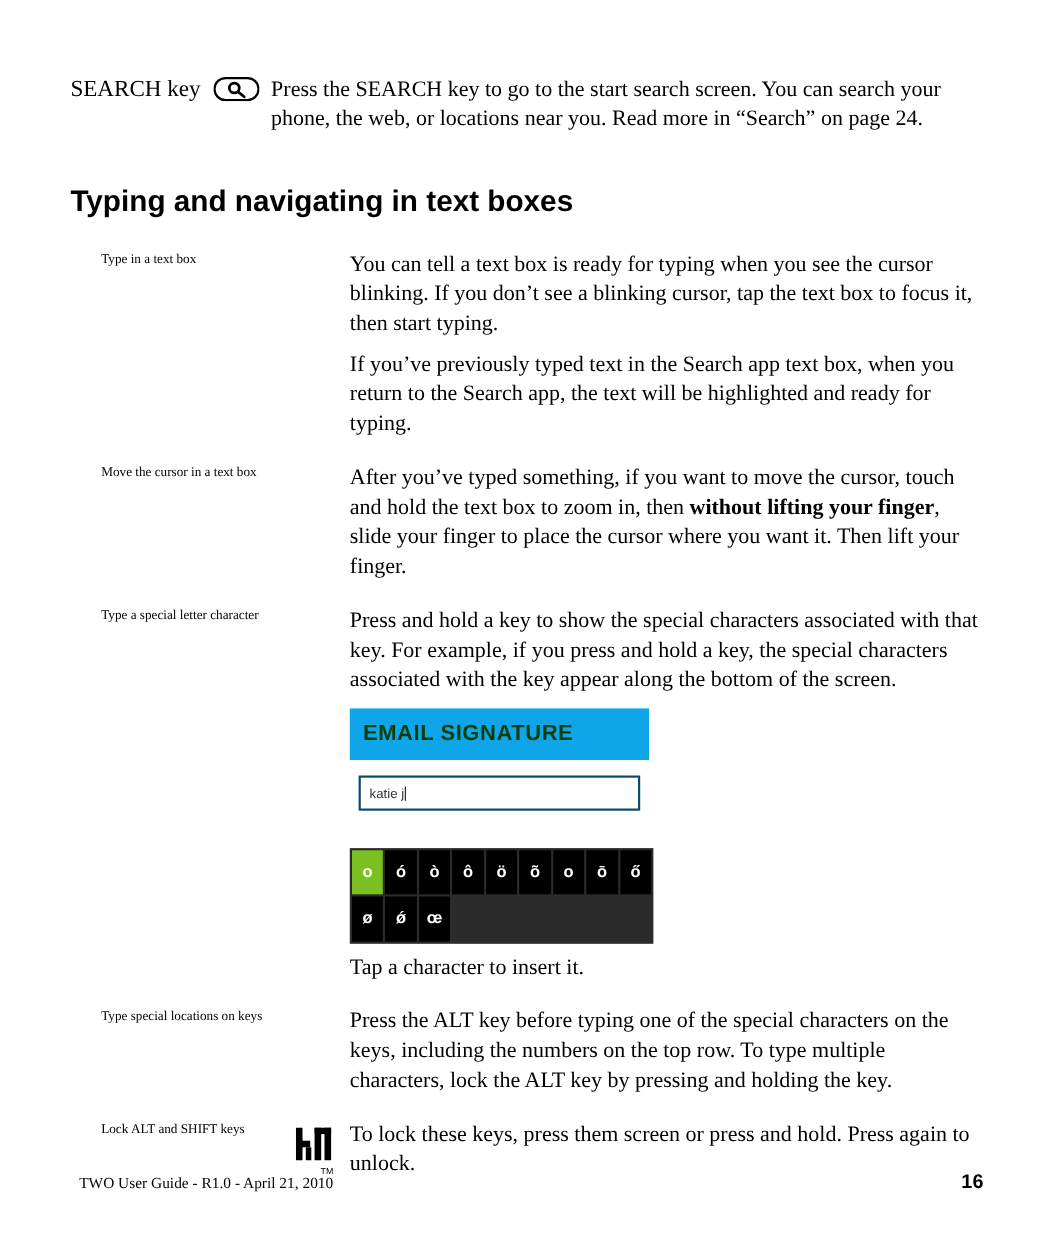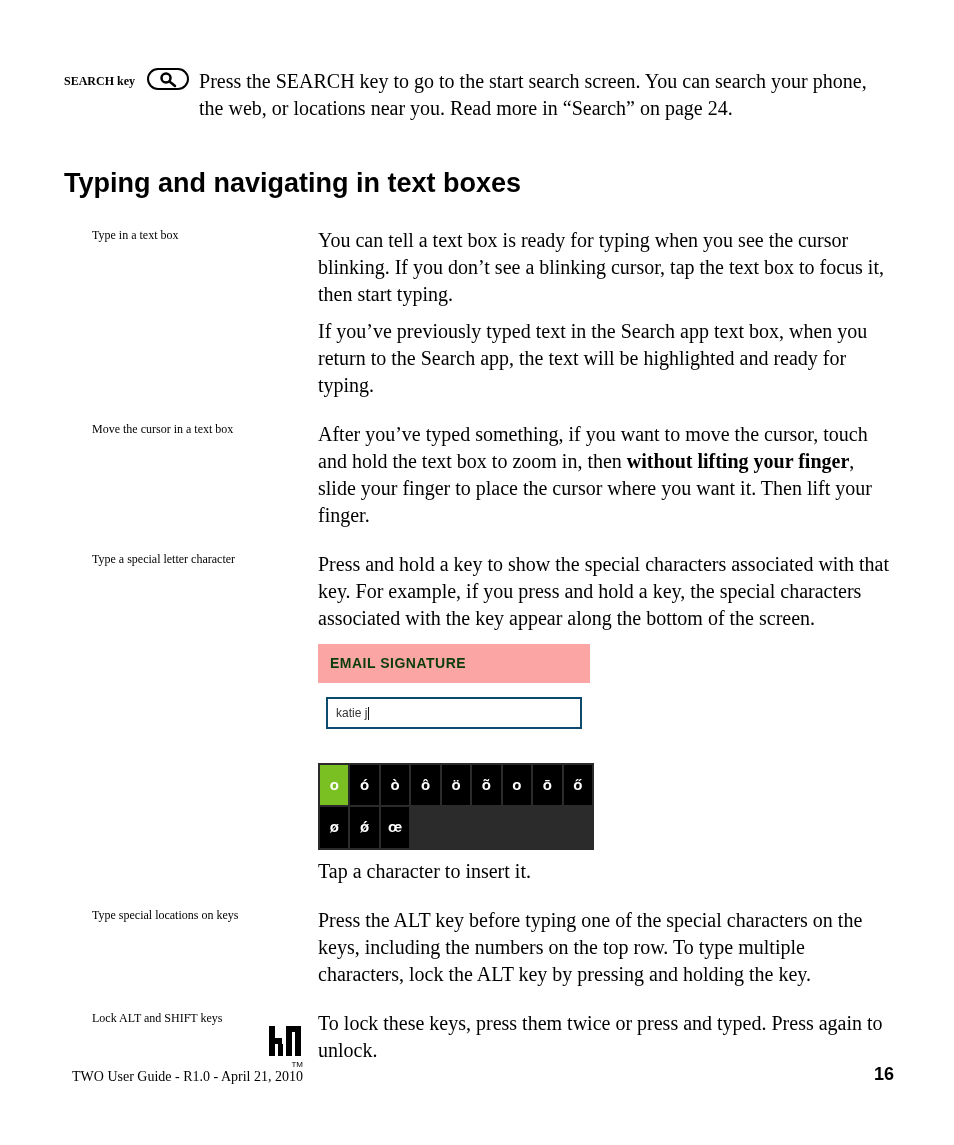--- a/index.html
+++ b/index.html
@@ -20,22 +20,22 @@
     box-sizing: border-box;
     padding: 68px 60px 0 64px;
   }
 
   
   .search-row {
     display: flex;
     align-items: flex-start;
   }
   .search-label {
-    font-weight: bold;
-    font-size: 12px;
+    font-weight: normal;
+    font-size: 21px;
     padding-right: 6px;
     white-space: nowrap;
   }
   .search-icon {
     display: inline-block;
     vertical-align: middle;
     margin-left: 2px;
   }
   .search-desc {
     font-size: 20px;
@@ -78,25 +78,25 @@
   .def-body p:last-child { margin-bottom: 0; }
   .def-row + .def-row { margin-top: 22px; }
   .bold-inline { font-weight: bold; }
 
   
   .fig {
     margin: 12px 0 10px 0;
     width: 272px;
   }
   .fig-header {
-    background: #fca5a5;
+    background: #0ea5e9;
     color: #0b3d0b;
     font-family: Arial, Helvetica, sans-serif;
     font-weight: bold;
-    font-size: 14px;
+    font-size: 20px;
     letter-spacing: 0.5px;
     padding: 10px 12px;
     text-transform: uppercase;
   }
   .fig-input-wrap {
     padding: 14px 8px 10px 8px;
     background: #fff;
   }
   .fig-input {
     border: 2px solid #0c4a6e;
@@ -254,21 +254,21 @@
   <div class="def-row">
     <div class="def-label">Type special locations on keys</div>
     <div class="def-body">
       <p>Press the ALT key before typing one of the special characters on the keys, including the numbers on the top row. To type multiple characters, lock the ALT key by pressing and holding the key.</p>
     </div>
   </div>
 
   <div class="def-row">
     <div class="def-label">Lock ALT and SHIFT keys</div>
     <div class="def-body">
-      <p>To lock these keys, press them twice or press and typed. Press again to unlock.</p>
+      <p>To lock these keys, press them screen or press and hold. Press again to unlock.</p>
     </div>
   </div>
 
   <div class="footer">
     <div class="footer-left">
       <span>
         <svg width="34" height="30" viewBox="0 0 34 30">
           <rect x="0" y="0" width="6" height="30" fill="#000"></rect>
           <rect x="0" y="12" width="13" height="6" fill="#000"></rect>
           <rect x="9" y="18" width="5" height="12" fill="#000"></rect>

